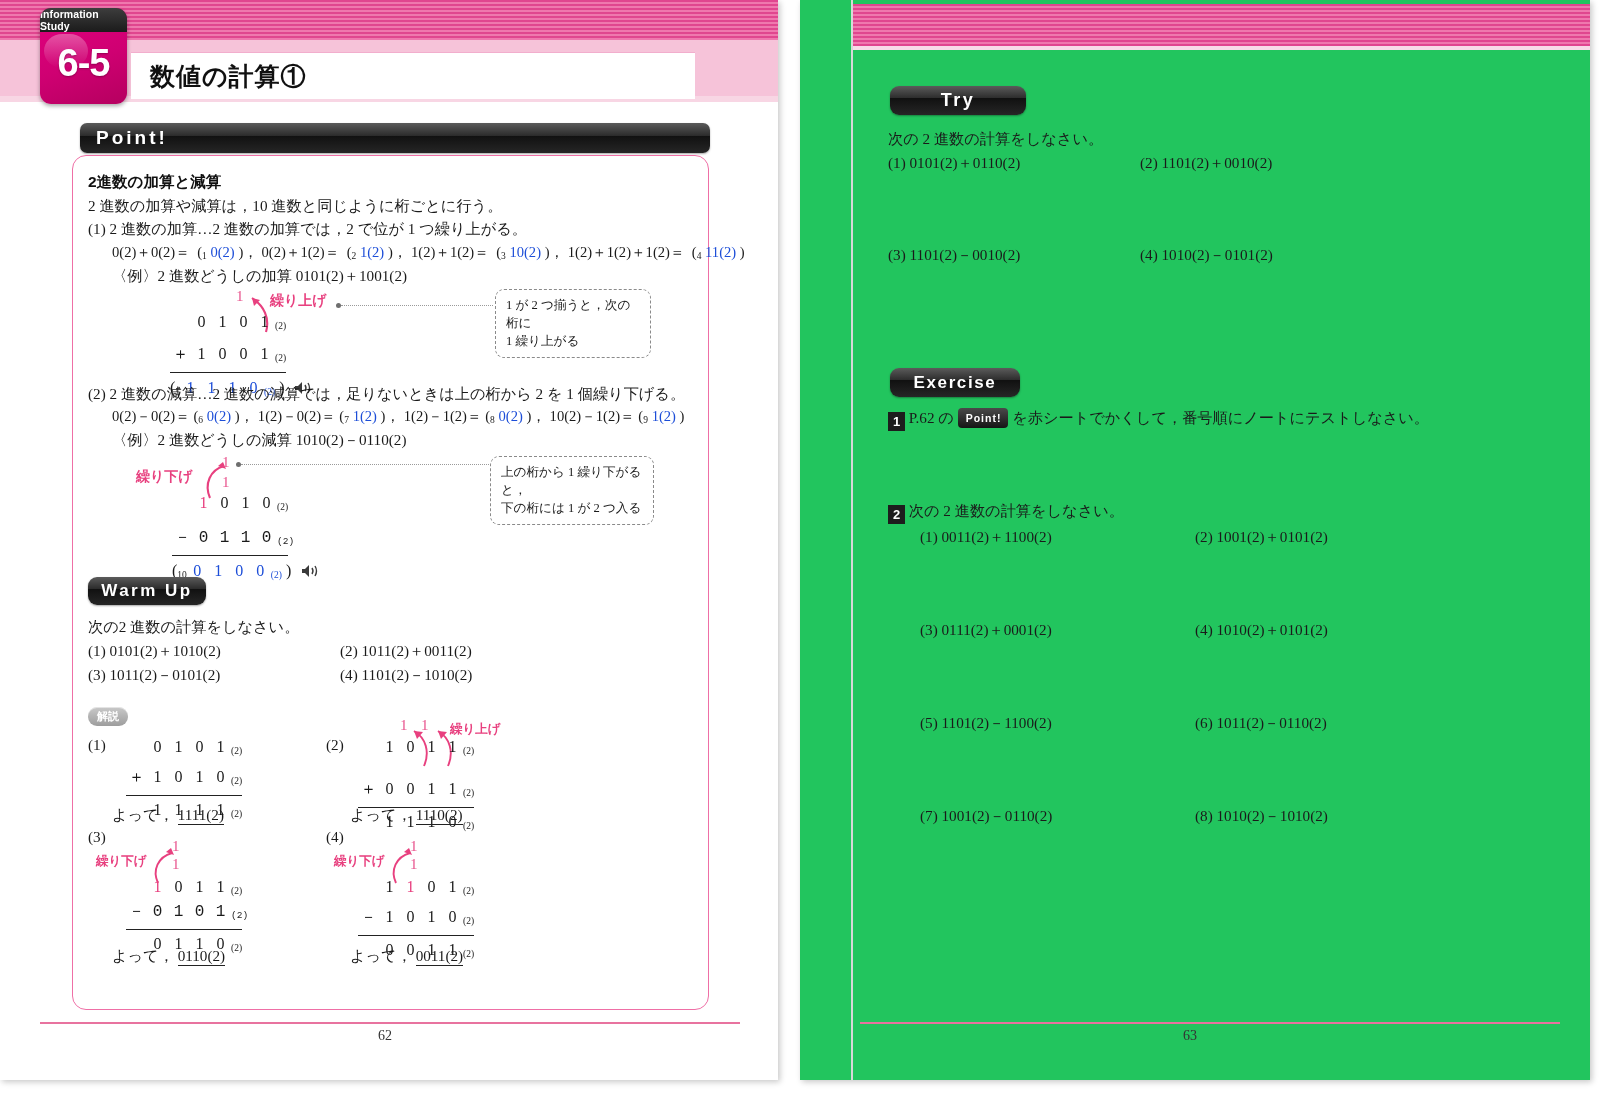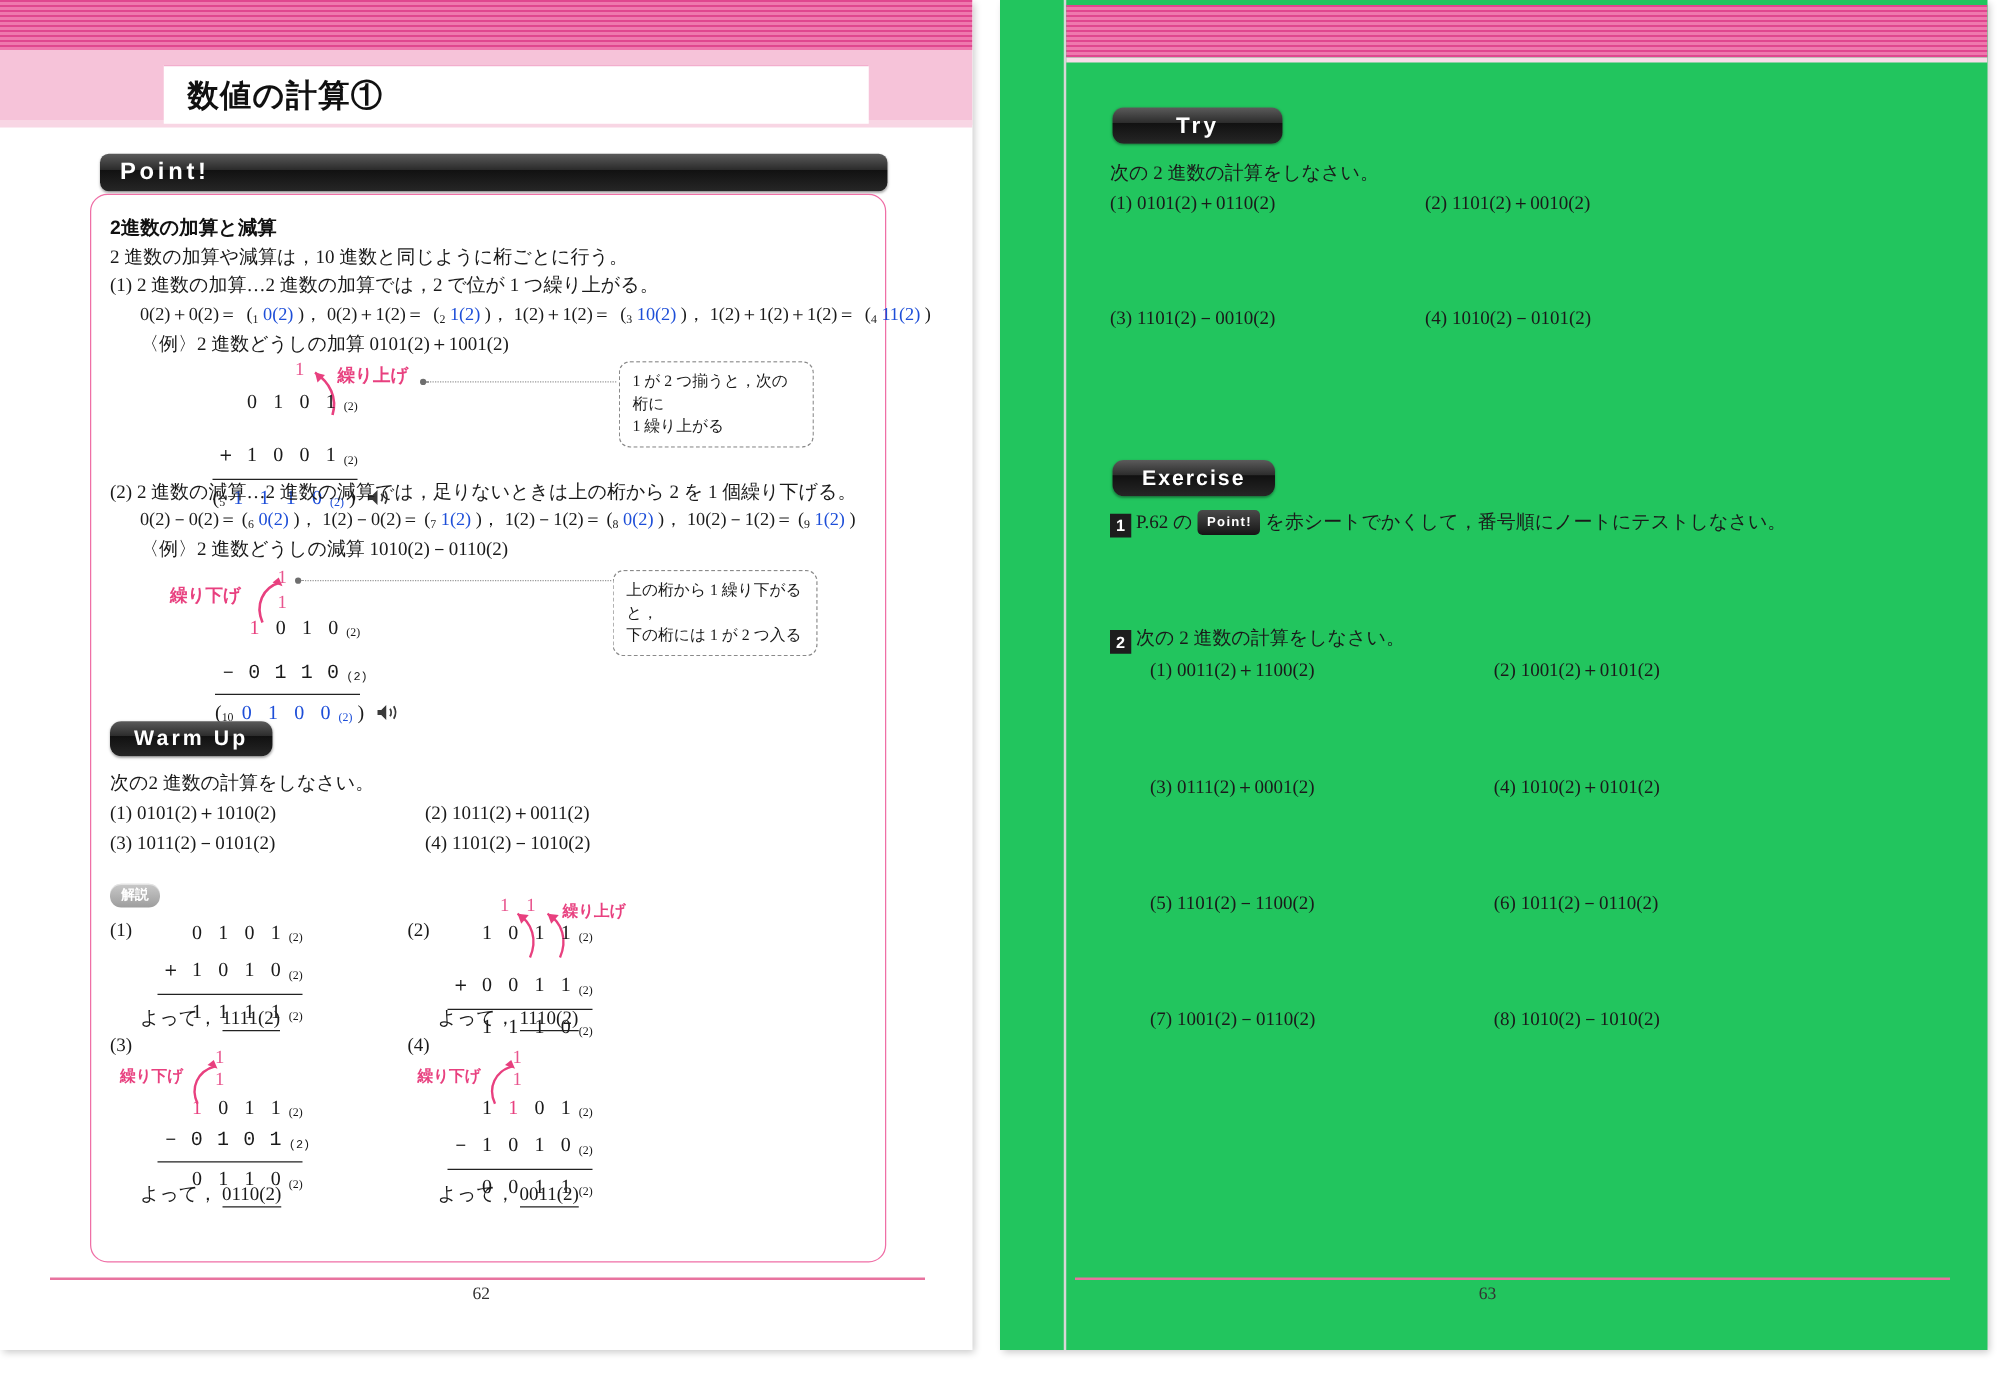--- a/index.html
+++ b/index.html
@@ -126,21 +126,21 @@
   }
   .pill-point {
     position: absolute; left: 80px; top: 123px;
     width: 630px; height: 30px; line-height: 30px;
     font-size: 19px; letter-spacing: 3px;
     text-align: left; padding-left: 16px;
     border-radius: 7px;
   }
   .pill-warmup {
     position: absolute; left: 88px; top: 577px;
-    width: 130px; height: 28px; line-height: 28px;
+    width: 118px; height: 28px; line-height: 28px;
     font-size: 17px;
   }
   .pill-try {
     position: absolute; left: 890px; top: 86px;
     width: 136px; height: 29px; line-height: 29px;
     font-size: 18px;
   }
   .pill-exercise {
     position: absolute; left: 890px; top: 368px;
     width: 130px; height: 29px; line-height: 29px;
@@ -267,20 +267,25 @@
 <body>
 
 <div id="page">
 
   <div class="sheet-left">
 
     <div class="stripe-band left-band"></div>
     <div class="band-under"></div>
     <div class="band-under-light"></div>
 
+    <div class="chapter-tab">
+      <div class="tab-top">Information Study</div>
+      <div class="tab-gloss"></div>
+      <div class="tab-num">6-5</div>
+    </div>
 
     <div class="title-plate">
       <div class="title-text">数値の計算①</div>
     </div>
 
     <div class="pill pill-point">Point!</div>
 
     <div class="point-box"></div>
 
     <div class="abs bold-head" style="left:88px; top:172px;">2進数の加算と減算</div>
@@ -317,21 +322,21 @@
     <div class="leader" style="left:341px; top:305px; width:152px;"></div>
     <div class="callout" style="left:495px; top:289px; width:156px;">
       <span style="white-space:pre-line;">1 が 2 つ揃うと，次の桁に
 1 繰り上がる</span>
     </div>
 
     <div class="abs calc" style="left:170px; top:311px;">
       <div class="calc-row">
         <span class="op"></span><span class="digit">0</span><span class="digit">1</span><span class="digit">0</span><span class="digit">1</span><span class="sub">(2)</span>
       </div>
-      <div class="calc-row" style="margin-top:17px;">
+      <div class="calc-row" style="margin-top:6px;">
         <span class="op">＋</span><span class="digit">1</span><span class="digit">0</span><span class="digit">0</span><span class="digit">1</span><span class="sub">(2)</span>
       </div>
       <div class="rule-line" style="width:116px; margin-top:3px;"></div>
       <div class="calc-row" style="margin-top:4px;">
         <span>(</span><span class="sub">5</span><span class="digit pinkv">1</span><span class="digit pinkv">1</span><span class="digit pinkv">1</span><span class="digit pinkv">0</span><span class="sub pinkv">(2)</span><span>&nbsp;)</span>
         <span class="spk">
           <svg width="18" height="14" viewBox="0 0 18 14">
               <path d="M1,5 L4,5 L8,1 L8,13 L4,9 L1,9 Z" fill="#3a3a3a"></path>
               <path d="M11,4 Q13,7 11,10" stroke="#3a3a3a" stroke-width="1.4" fill="none"></path>
               <path d="M14,2 Q17,7 14,12" stroke="#3a3a3a" stroke-width="1.4" fill="none"></path>

